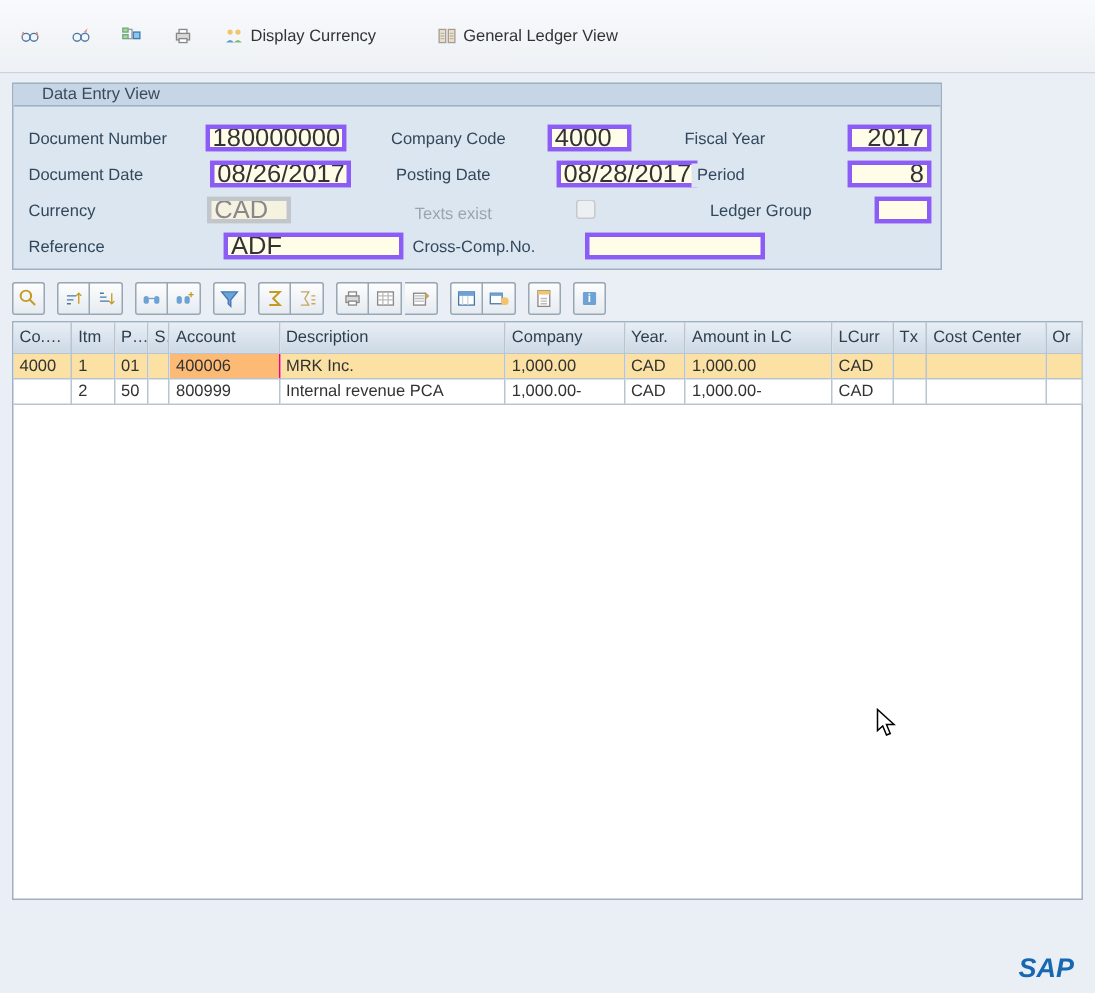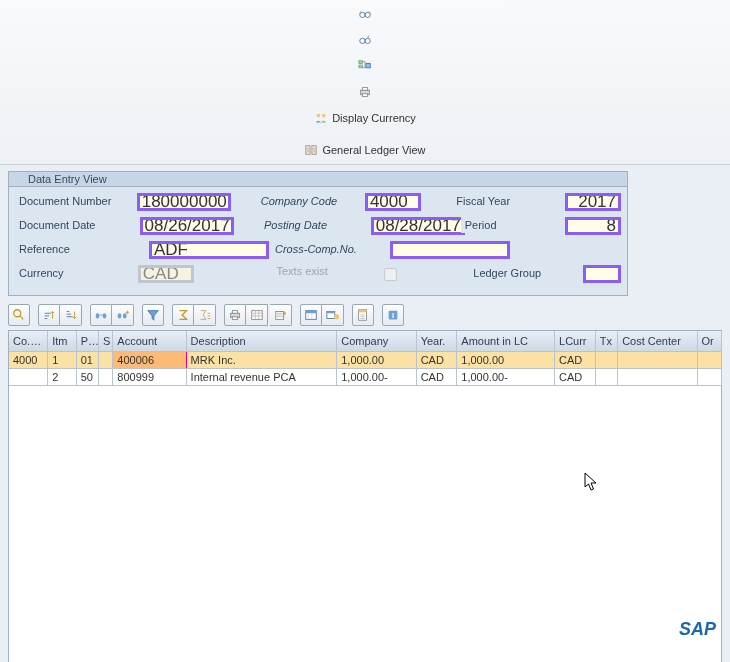--- a/index.html
+++ b/index.html
@@ -32,47 +32,47 @@
     width: 16px; height: 20px; border: 1px solid #b0b8c2; border-left: none;
     border-radius: 0 3px 3px 0; background: linear-gradient(#fff,#e8edf3);
     display: inline-flex; align-items: center; justify-content: center; cursor: pointer;
   }
   .app-title {
     font-size: 15px; font-weight: bold; font-style: italic; color: #4a5a6a;
   }
   .toolbar {
     background: linear-gradient(#f8fafc,#eef1f5);
     border-bottom: 1px solid #cdd3d9;
-    padding: 4px 6px;
-    display: flex; align-items: center; gap: 6px; flex-direction: column;
+    padding: 14px 6px;
+    display: flex; align-items: flex-start; gap: 6px;
   }
   .tool-btn {
     display: inline-flex; align-items: center; gap: 4px;
     padding: 2px 6px; height: 20px;
     border: 1px solid transparent; border-radius: 3px; cursor: pointer;
     background: transparent;
   }
   .content {
     flex: 1; background: #e9eff5; padding: 6px 8px; overflow: auto;
   }
   .panel {
     border: 1px solid #9fb0c2; background: #dbe6f1;
     margin-bottom: 6px;
   }
   .panel-title {
     background: #c6d6e6; border-bottom: 1px solid #9fb0c2;
     padding: 1px 19px; color: #3a4a5a;
   }
   .panel-body { padding: 6px; }
-  .field-row { display: flex; align-items: flex-start; height: 24px; gap: 4px; }
+  .field-row { display: flex; align-items: flex-end; height: 24px; gap: 4px; }
   .fld-label {
     background: #dbe6f1; width: 130px;
     padding: 2px 4px; color: #33475b;
   }
-  .fld-label.short { width: 115px; font-style: italic; }
+  .fld-label.short { width: 115px; }
   .fld-label.mid   { width: 120px; }
   .fld-input {
     background: #fffde7; border: 3px solid #8b5cf6;
     padding: 1px 2px; height: 18px; font-size: 17px;
     color: #333;
   }
   .fld-input.greyed { background: #f5f3e0; color: #888; border-color:#c0c6cc; }
   .w60 { width: 56px; } .w70 { width: 94px; } .w120 { width: 120px; }
   .txt-disabled { color: #9aa5af; padding-left: 2px; }
   .chk { width: 13px; height: 13px; }
@@ -101,21 +101,21 @@
   }
   th.num, td.num { }
   tr.sel td { background: #fbe1a3; }
   tr.sel td.cell-acct { background:#fdba74; border-left:1px solid #000000; border-right:1px solid #e08; }
   .grid-area {
     flex:1; min-height: 330px; background:#fff;
     border-left:1px solid #9fb0c2; border-right:1px solid #9fb0c2;
     border-bottom:1px solid #9fb0c2;
   }
   .footer {
-    position: absolute; bottom: 22px; right: 14px;
+    position: absolute; bottom: 6px; right: 14px;
   }
   .sap-logo {
     font-weight: bold; font-style: italic; font-size: 18px;
     color: #1668b3;
   }
   .cursor {
     position: absolute; pointer-events: none; left: 584px; top: 472px;
     width: 14px; height: 20px;
   }
   
@@ -207,36 +207,36 @@
           <input class="fld-input w70" readonly="" value="08/26/2017" style="">
           <span style="width:20px"></span>
           <span class="fld-label short">Posting Date</span>
           <input class="fld-input w70" readonly="" value="08/28/2017" style="">
           <span style="width:-12px"></span>
           <span class="fld-label" style="width:108px;margin-left:-12px">Period</span>
           <input class="fld-input w60" readonly="" style="text-align: right;" value="8">
         </div>
 
         <div class="field-row">
-          <span class="fld-label">Reference</span>
-          <input class="fld-input w120" readonly="" value="ADF" style="">
-          <span style="width:-6px"></span>
-          <span class="fld-label short" style="margin-left:-6px">Cross-Comp.No.</span>
-          <input class="fld-input w120" readonly="" value="" style="">
-        </div>
-
-        <div class="field-row">
           <span class="fld-label">Currency</span>
           <input class="fld-input w60 greyed" readonly="" value="CAD" style="">
           <span style="width:80px"></span>
           <span class="txt-disabled" style="width:111px;display:inline-block">Texts exist</span>
           <input type="checkbox" class="chk" disabled="" style="">
           <span style="width:68px"></span>
           <span class="fld-label mid">Ledger Group</span>
           <input class="fld-input" style="width: 38px;" readonly="" value="">
+        </div>
+
+        <div class="field-row">
+          <span class="fld-label">Reference</span>
+          <input class="fld-input w120" readonly="" value="ADF" style="">
+          <span style="width:-6px"></span>
+          <span class="fld-label short" style="margin-left:-6px">Cross-Comp.No.</span>
+          <input class="fld-input w120" readonly="" value="" style="">
         </div>
 
       </div>
     </div>
 
     <div class="grid-toolbar">
       <span class="gbtn">
           <svg class="ic" viewBox="0 0 16 16">
             <circle cx="6" cy="6" r="4" fill="none" stroke="#c59a20" stroke-width="1.5"></circle>
             <path d="M9 9 L13 13" stroke="#c59a20" stroke-width="1.5"></path>

